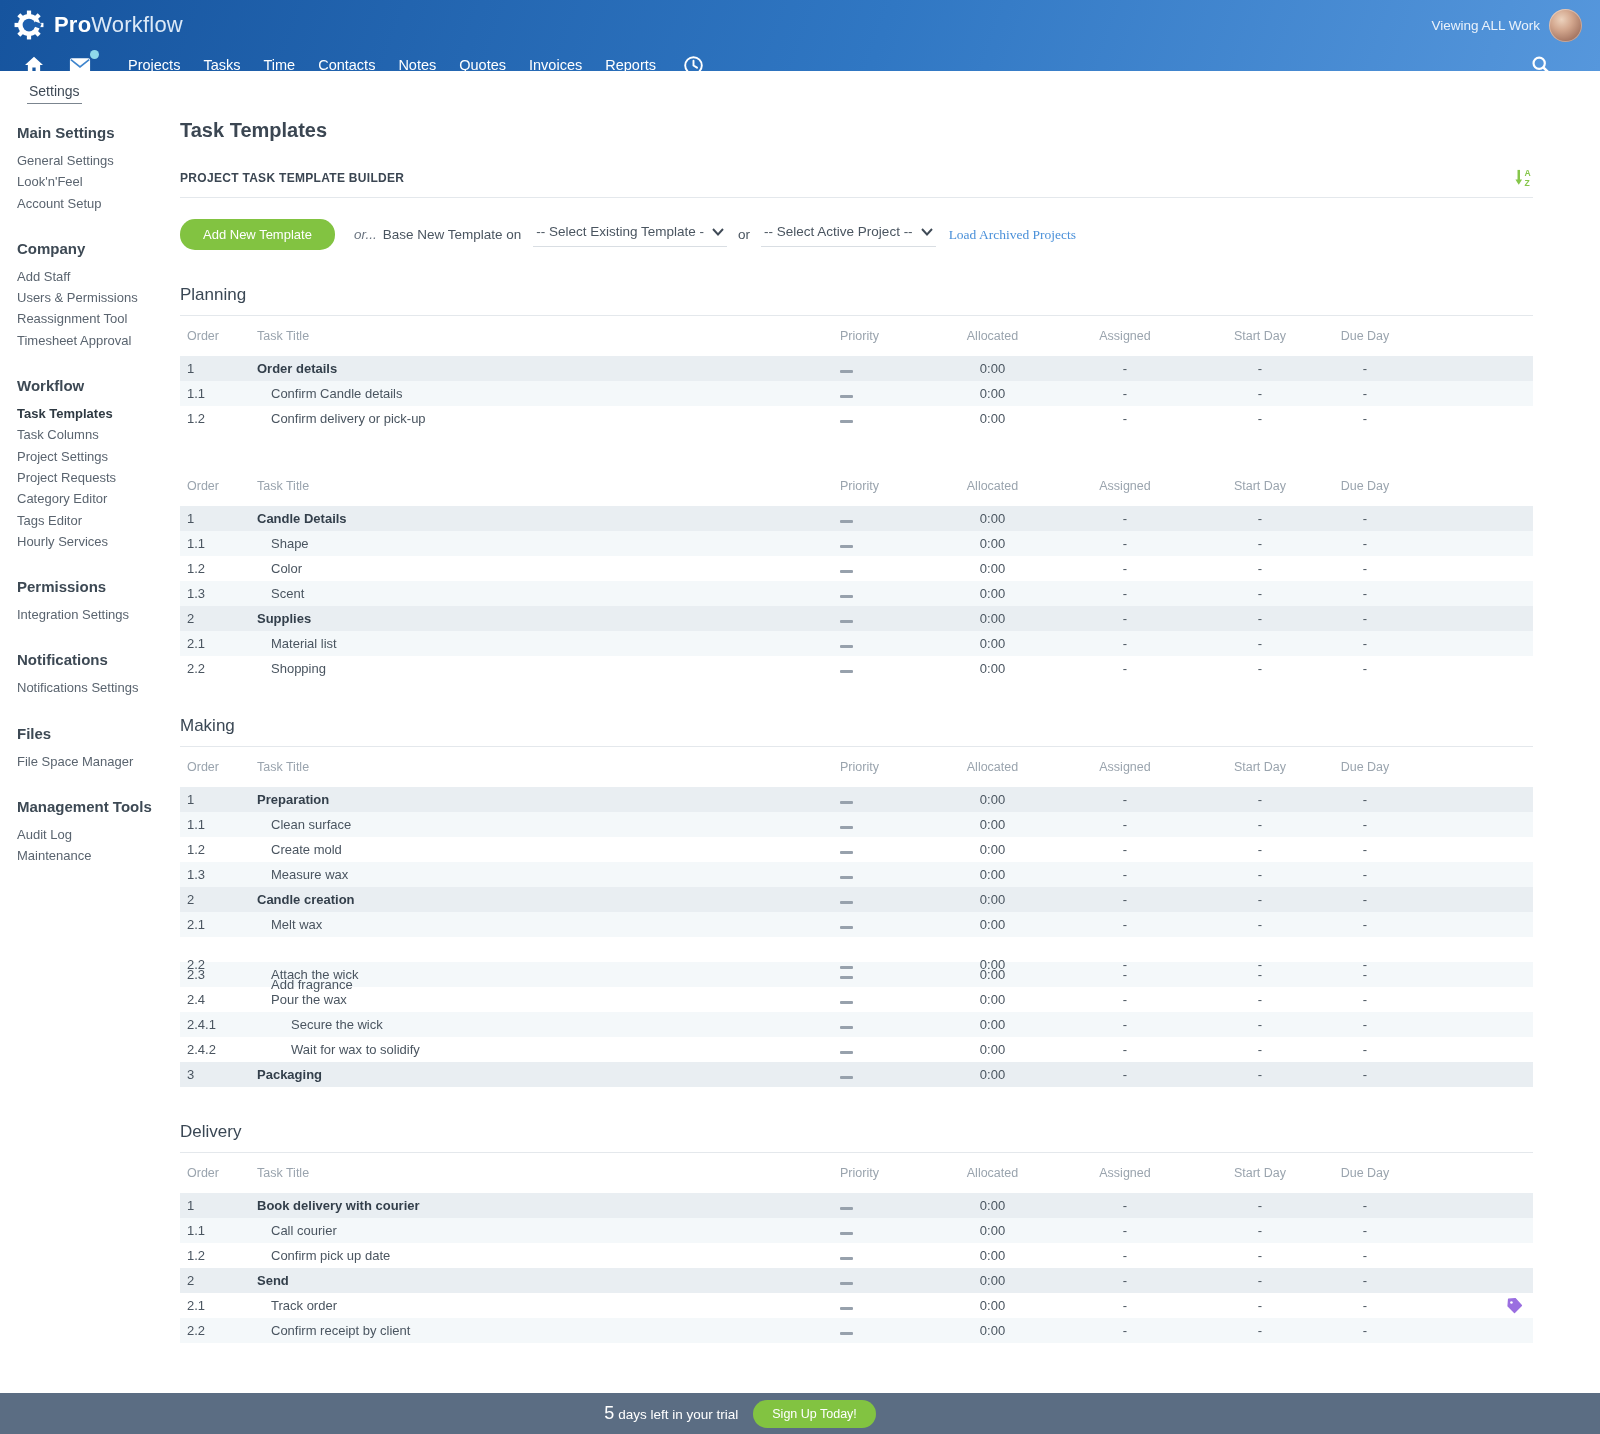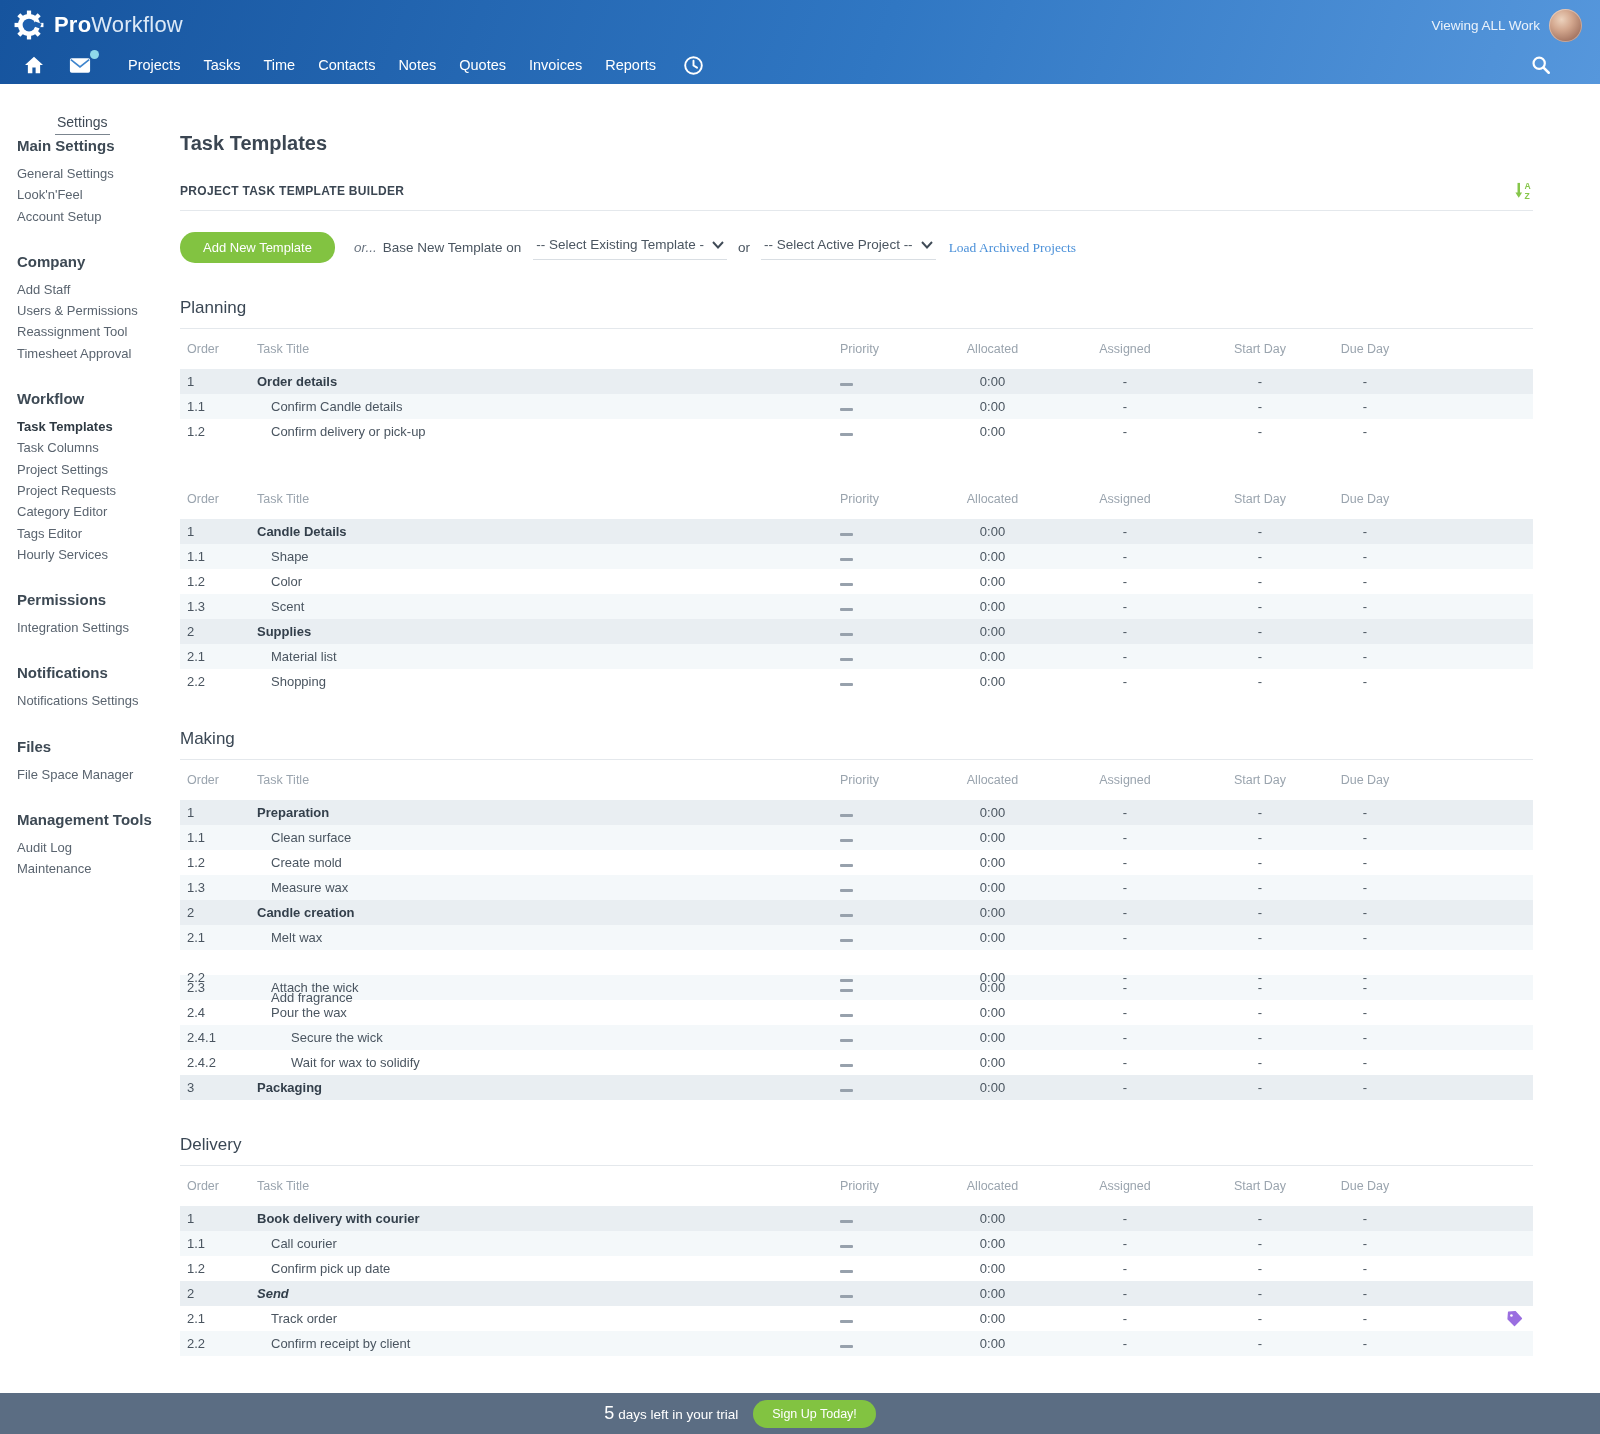--- a/index.html
+++ b/index.html
@@ -2,42 +2,42 @@
 <html><head>
 <meta charset="utf-8">
 <style>
   * { box-sizing: border-box; }
   html,body { margin:0; padding:0; }
   body {
     width:1600px; height:1434px; position:relative; overflow:hidden;
     background:#ffffff; font-family:"Liberation Sans", sans-serif; color:#4a5560;
   }
   
-  .topbar { height:84px; background:linear-gradient(110deg,#16549e 0%,#3077c3 55%,#5697dc 100%); }
+  .topbar { height:71px; background:linear-gradient(110deg,#16549e 0%,#3077c3 55%,#5697dc 100%); }
   .topbar-row1 { display:flex; align-items:center; height:46px; padding:4px 10px 0 12px; }
   .logo { display:flex; align-items:center; gap:8px; cursor:pointer; }
   .logo-text { font-size:22px; color:#ffffff; letter-spacing:.2px; }
   .logo-text b { font-weight:bold; }
   .logo-text .lite { color:#dce9f7; font-weight:normal; }
   .row1-right { margin-left:auto; display:flex; align-items:center; gap:9px; padding-right:8px; }
   .viewing { font-size:13.5px; color:#eaf2fb; cursor:pointer; }
   .avatar { width:33px; height:33px; border-radius:50%; cursor:pointer;
     background:radial-gradient(circle at 38% 32%, #ecd2bd 0%, #d3a78e 35%, #a97a66 70%, #7e564b 100%);
     box-shadow:0 0 0 1px rgba(255,255,255,.35) inset; }
   .topbar-row2 { display:flex; align-items:center; height:38px; padding:0 47px 0 22px; }
   .nav-ic { display:flex; align-items:center; justify-content:center; width:24px; cursor:pointer; position:relative; }
   .nav-ic.home { margin-right:22px; }
   .nav-ic.mail { margin-right:36px; }
   .notif-dot { position:absolute; top:-7px; right:-7px; width:9px; height:9px; border-radius:50%; background:#8fd9ea; }
   .nav-items { display:flex; align-items:center; gap:23px; }
   .nav-item { color:#ffffff; font-size:14.5px; cursor:pointer; }
   .nav-ic.clock { margin-left:25px; }
   .nav-ic.search { margin-left:auto; }
   
-  .tabstrip { padding:28px 0 0 27px; height:34px;margin-left:28px; }
+  .tabstrip { padding:10px 0 0 27px; height:34px; }
   .tab-settings { display:inline-block; font-size:14px; color:#3f4a56; padding:2px 2px 4px; border-bottom:1px solid #7b858f; cursor:pointer; }
   
   .layout { display:flex; align-items:flex-start; }
   .sidebar { width:180px; flex:0 0 180px; padding:18px 0 0 17px; }
   .side-group { margin-bottom:25px; }
   .side-title { font-size:15px; font-weight:bold; color:#3d4954; line-height:20px; margin-bottom:7px; }
   .side-item { font-size:13px; color:#5a646f; line-height:21.3px; cursor:pointer; white-space:nowrap; }
   .side-item.active { color:#2e3942; font-weight:bold; }
   .main { flex:1 1 auto; margin-right:67px; padding-top:0; }
   .page-title { font-size:20px; font-weight:bold; color:#3b4652; margin:14px 0 26px; }
@@ -524,21 +524,21 @@
             <div class="cell-title" style="padding-left: 14px;">Confirm pick up date</div>
             <div class="cell-priority"><span class="dash"></span></div>
             <div class="cell-center">0:00</div>
             <div class="cell-center">-</div>
             <div class="cell-center">-</div>
             <div class="cell-center">-</div>
             <div class="cell-icon"></div>
           </div>
           <div class="trow parent">
             <div class="cell-order">2</div>
-            <div class="cell-title" style="padding-left: 0px; font-style: italic;">Send</div>
+            <div class="cell-title" style="padding-left: 0px;">Send</div>
             <div class="cell-priority"><span class="dash"></span></div>
             <div class="cell-center">0:00</div>
             <div class="cell-center">-</div>
             <div class="cell-center">-</div>
             <div class="cell-center">-</div>
             <div class="cell-icon"></div>
           </div>
           <div class="trow">
             <div class="cell-order">2.1</div>
             <div class="cell-title" style="padding-left: 14px;">Track order</div>

